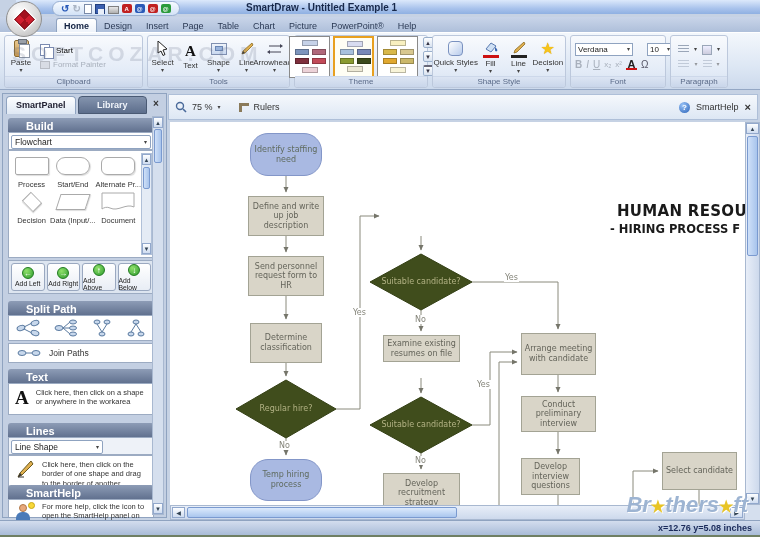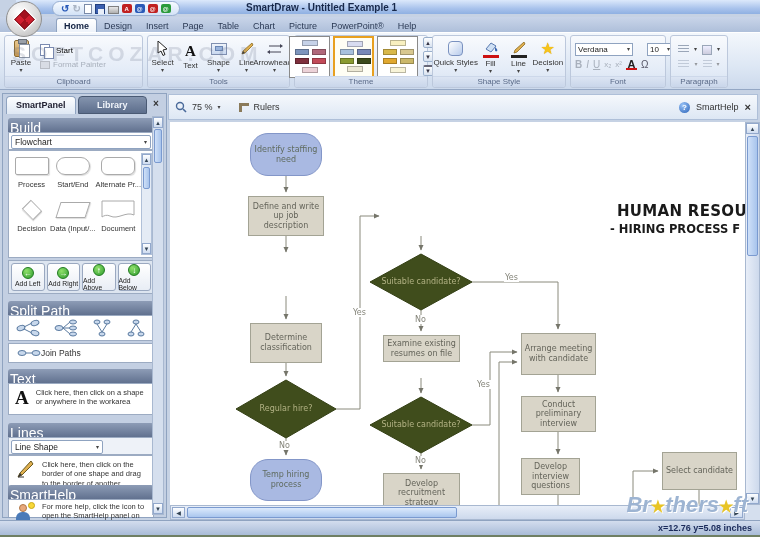--- a/index.html
+++ b/index.html
@@ -93,40 +93,40 @@
   .pbox { width:10px; height:10px; border:1px solid #9aa6b8; background:linear-gradient(#eef,#ccd); }
 
   
   .panel { position:absolute; left:2px; top:93px; width:165px; height:425px; background:#c3cfe2; border:1px solid #8fa3c0; }
   .ptabs { position:absolute; left:3px; top:2px; right:3px; height:18px; display:flex; gap:2px; }
   .ptab { flex:1; font-size:9px; font-weight:bold; text-align:center; padding-top:3px; border-radius:4px 4px 0 0; }
   .ptab.on { background:linear-gradient(#fdfeff,#dfe8f4); color:#223; border:1px solid #8fa3c0; border-bottom:none; }
   .ptab.off { background:linear-gradient(#8494ae,#5d6e8c); color:#f0f4fa; border:1px solid #4a5a74; }
   .pclose { width:14px; font-size:10px; font-weight:bold; color:#333; text-align:center; padding-top:2px; }
   .sechead { position:absolute; left:5px; width:146px; height:14px; border-radius:3px 3px 0 0;
-    background:linear-gradient(#8d9cb6,#61718f); color:#fff; font-size:14px; font-weight:normal; padding:2px 2px; }
+    background:linear-gradient(#8d9cb6,#61718f); color:#fff; font-size:11px; font-weight:bold; padding:2px 18px; }
   .secbody { position:absolute; left:5px; width:146px; background:#fff; border:1px solid #9cabc2; }
   .pdrop { display:flex; justify-content:space-between; align-items:center; background:#fff; border:1px solid #8fa3c0;
     border-radius:2px; font-size:8.5px; color:#222; height:14px; padding:0 3px; }
-  .gal { display:grid; grid-template-columns:1fr 1fr 1fr; padding:4px 12px 2px 4px; row-gap:10px; }
+  .gal { display:grid; grid-template-columns:1fr 1fr 1fr; padding:4px 12px 2px 4px; row-gap:2px; }
   .galcell { display:flex; flex-direction:column; align-items:center; gap:3px; }
   .gshape { width:36px; height:22px; display:flex; align-items:center; justify-content:center; }
   .glab { font-size:7.5px; color:#333; white-space:nowrap; }
   .sh-rect { width:34px; height:18px; border:1px solid #aaa; border-radius:2px; box-shadow:1px 1px 1px #ddd; }
   .sh-round { width:34px; height:18px; border:1px solid #aaa; border-radius:9px; box-shadow:1px 1px 1px #ddd; }
   .sh-alt { width:34px; height:18px; border:1px solid #aaa; border-radius:6px; box-shadow:1px 1px 1px #ddd; }
   .sh-diam { width:16px; height:16px; border:1px solid #aaa; transform:rotate(45deg) scaleY(.8); box-shadow:1px 1px 1px #ddd; }
   .sh-para { width:30px; height:16px; border:1px solid #aaa; transform:skewX(-18deg); box-shadow:1px 1px 1px #ddd; }
   .addrow { position:absolute; left:5px; width:146px; height:34px; background:#dde5f0; border:1px solid #9cabc2; display:flex; gap:2px; padding:2px; }
   .addbtn { flex:1; background:linear-gradient(#ffffff,#e8edf5); border:1px solid #9aa8c0; border-radius:3px;
     display:flex; flex-direction:column; align-items:center; justify-content:center; gap:1px; font-size:6.8px; color:#222; }
   .gball { width:12px; height:12px; border-radius:50%; background:radial-gradient(circle at 35% 30%,#8fe06a,#2f9c2f);
     border:1px solid #1f7a1f; color:#fff; font-size:8px; line-height:11px; font-weight:bold; text-align:center; }
   .splitrow { display:flex; justify-content:space-around; align-items:center; height:24px; }
-  .joinrow { display:flex; align-items:center; gap:0; padding:4px 8px; font-size:8.5px; color:#333; }
+  .joinrow { display:flex; align-items:center; gap:8px; padding:4px 8px; font-size:8.5px; color:#333; }
   .capt { font-size:7.5px; color:#333; line-height:1.25; }
   .caprow { display:flex; gap:7px; padding:4px 6px; align-items:flex-start; }
   .bigA { font-family:"Liberation Serif",serif; font-size:19px; font-weight:bold; color:#111; line-height:20px; }
   .helpman { width:20px; height:20px; position:relative; flex:none; }
   .helpman .head { position:absolute; left:4px; top:2px; width:8px; height:8px; border-radius:50%; background:#e8a87c; border:1px solid #b07848; }
   .helpman .body { position:absolute; left:1px; top:10px; width:14px; height:9px; border-radius:6px 6px 0 0; background:#4a7ab8; }
   .helpman .bulb { position:absolute; right:0; top:0; width:7px; height:7px; border-radius:50%; background:#f8d838; border:1px solid #c8a818; }
   .pscroll { position:absolute; right:2px; top:22px; bottom:2px; width:12px; background:#d5dfee; border:1px solid #a8b8d0; }
   .sarr { position:absolute; left:0; right:0; height:11px; background:linear-gradient(#fdfeff,#cfdcf0); border:1px solid #92a8cc;
     font-size:6px; color:#345; text-align:center; line-height:10px; }
@@ -653,20 +653,21 @@
       </g>
       <g fill="#404d1c" stroke="#333f14" stroke-width="1">
         <polygon points="66,287 116,258 166,287 116,316"></polygon>
         <polygon points="200,160 251,132 302,160 251,188"></polygon>
         <polygon points="200,303 251,275 302,303 251,331"></polygon>
       </g>
     </svg>
 
     <div class="flow-oval" style="left:80px;top:11px;width:72px;height:43px">Identify staffing need</div>
     <div class="flow-rect" style="left:78px;top:74px;width:76px;height:40px">Define and write up job description</div>
+    <div class="flow-rect" style="left:78px;top:134px;width:76px;height:40px">Send personnel request form to HR</div>
     <div class="flow-rect" style="left:80px;top:201px;width:72px;height:40px">Determine classification</div>
     <div class="flow-dtxt" style="left:66px;top:259px;width:100px;height:56px">Regular hire?</div>
     <div class="flow-oval" style="left:80px;top:337px;width:72px;height:42px">Temp hiring process</div>
     <div class="flow-dtxt" style="left:200px;top:132px;width:102px;height:56px">Suitable candidate?</div>
     <div class="flow-rect" style="left:213px;top:213px;width:77px;height:27px">Examine existing resumes on file</div>
     <div class="flow-dtxt" style="left:200px;top:275px;width:102px;height:56px">Suitable candidate?</div>
     <div class="flow-rect" style="left:213px;top:351px;width:77px;height:40px">Develop recruitment strategy</div>
     <div class="flow-rect" style="left:351px;top:211px;width:75px;height:42px">Arrange meeting with candidate</div>
     <div class="flow-rect" style="left:351px;top:274px;width:75px;height:36px">Conduct preliminary interview</div>
     <div class="flow-rect" style="left:351px;top:336px;width:59px;height:37px">Develop interview questions</div>

